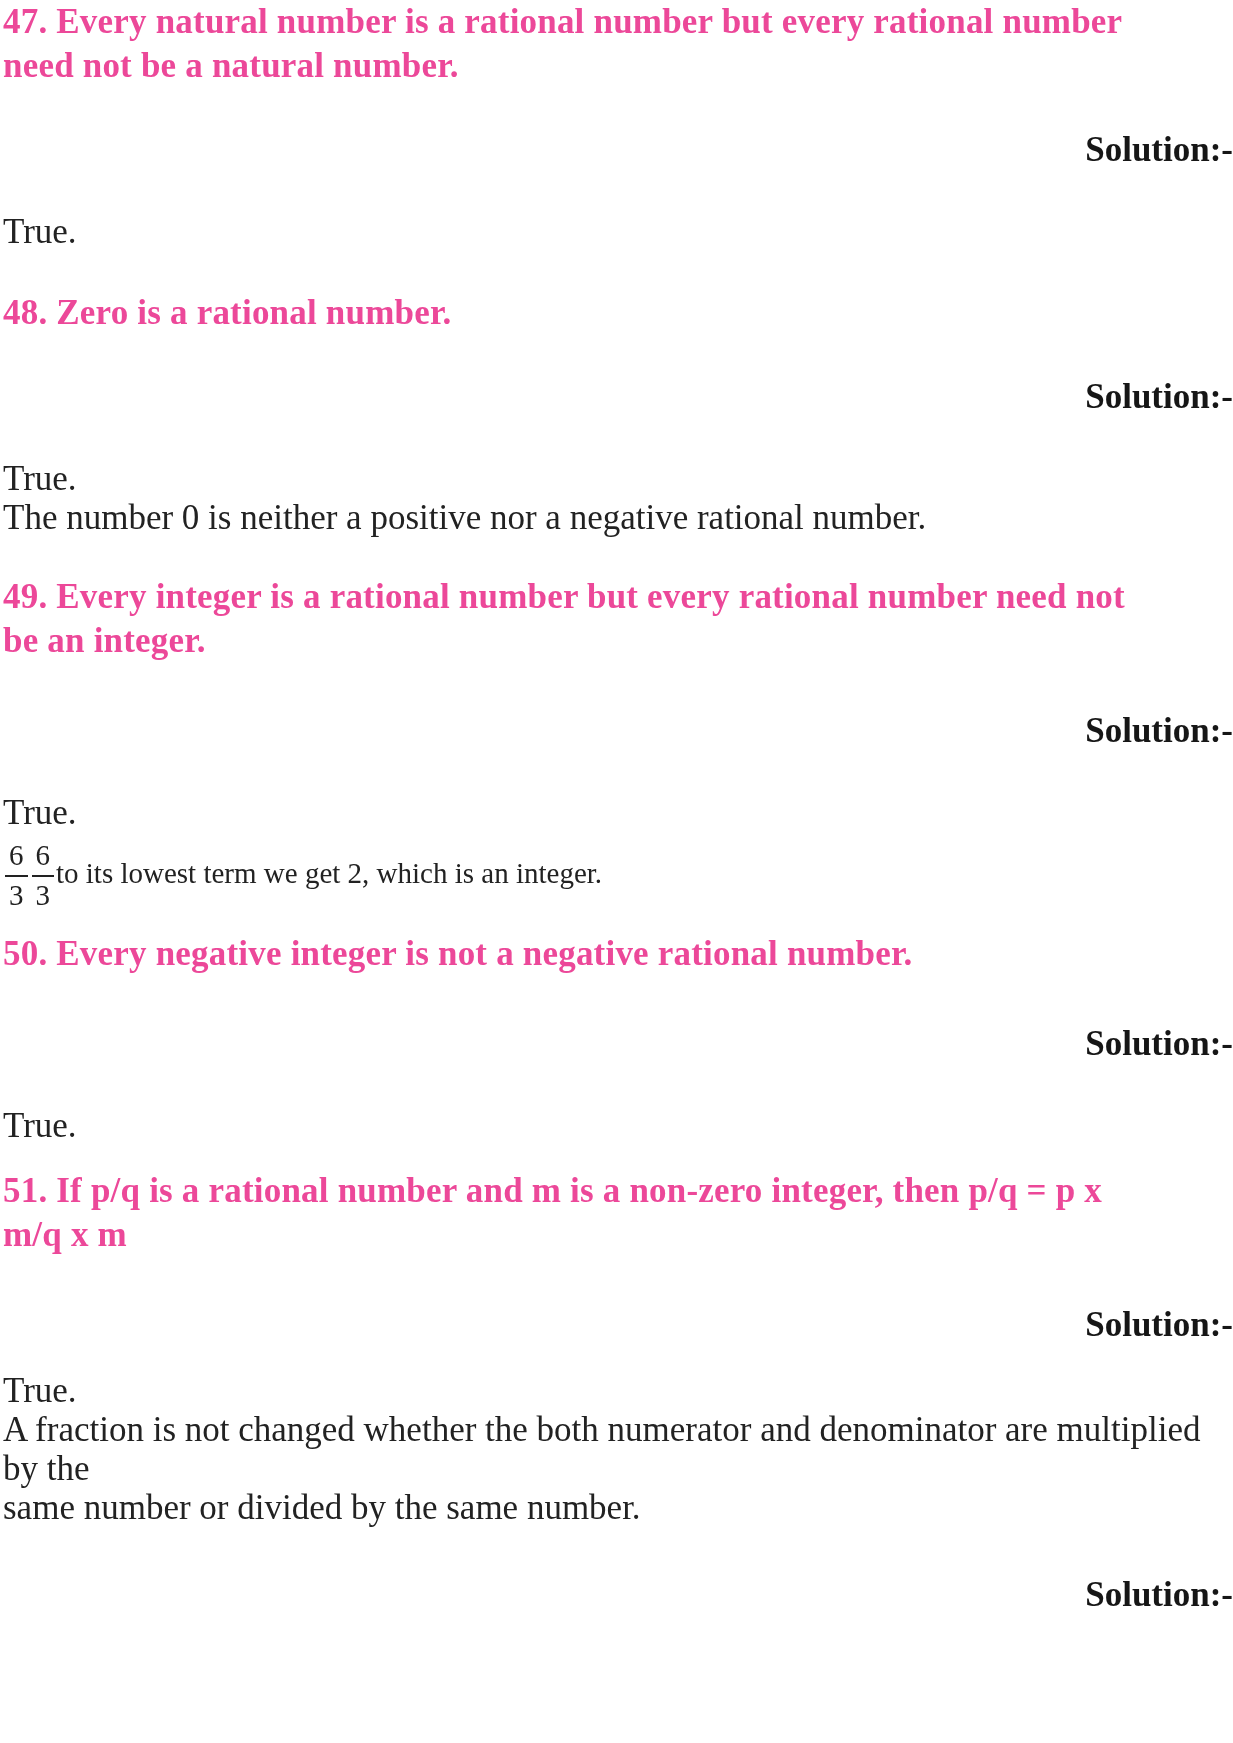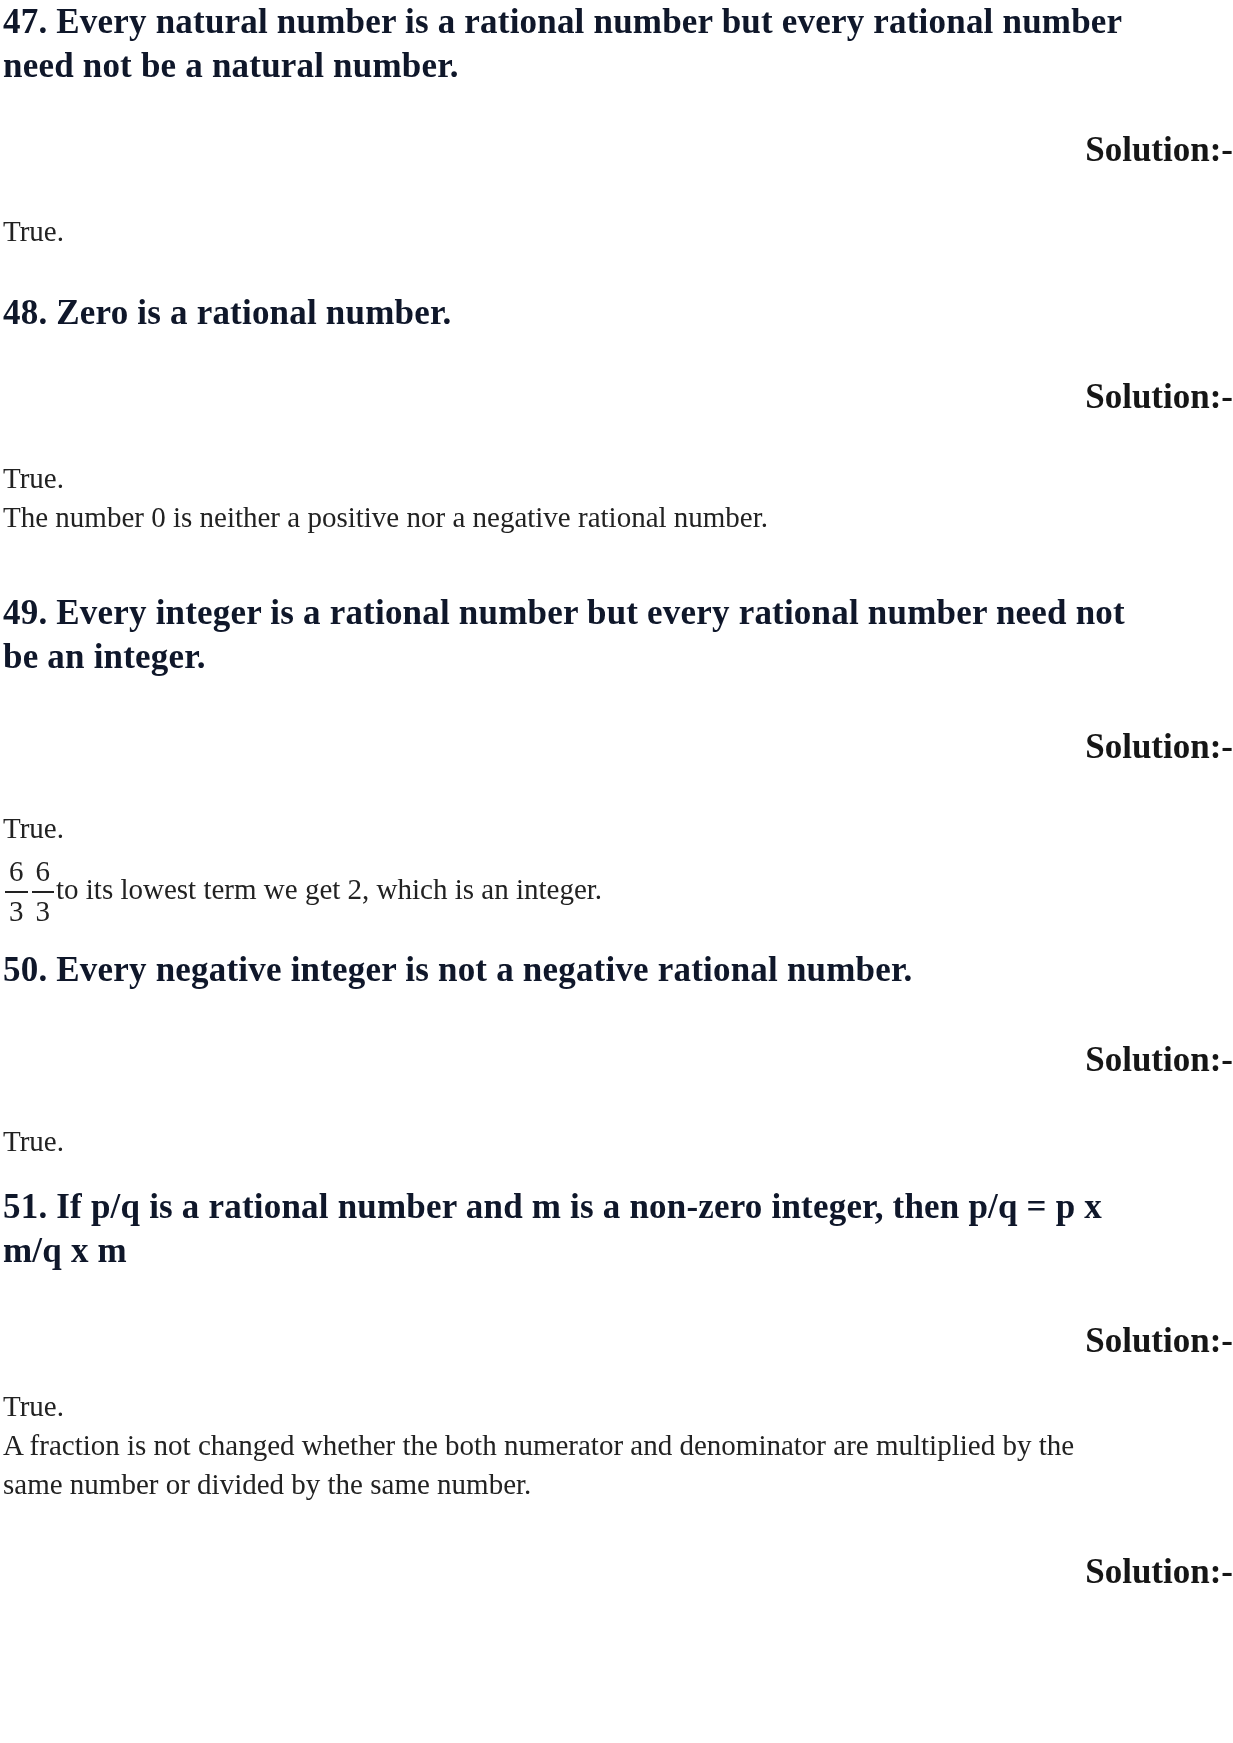--- a/index.html
+++ b/index.html
@@ -19,33 +19,33 @@
     width: 1233px;
     height: 1743px;
     padding-left: 3px;
     overflow: hidden;
   }
   h2, p { margin: 0; padding: 0; }
   .question {
     font-weight: bold;
     font-size: 35px;
     line-height: 44px;
-    color: #0f172a;
+    color: #ec4899;
     white-space: pre-line;
     letter-spacing: 0.2px;
   }
   .solution {
     font-weight: bold;
     font-size: 35px;
     line-height: 44px;
     color: #161616;
     text-align: right;
   }
   .answer {
-    font-size: 29px;
+    font-size: 35px;
     line-height: 39px;
     color: #222222;
     white-space: pre-line;
   }
   .frac-line {
     font-size: 29px;
     color: #222222;
     white-space: pre-wrap;
   }
   .frac {
@@ -59,21 +59,21 @@
   .frac .num {
     display: block;
     border-bottom: 2px solid #222222;
     padding: 0 4px 3px 4px;
   }
   .frac .den {
     display: block;
     padding-top: 3px;
   }
   .mt8  { margin-top: 8px; }
-  .mt34 { margin-top: 54px; }
+  .mt34 { margin-top: 38px; }
   .mt36 { margin-top: 24px; }
   .mt40 { margin-top: 40px; }
   .mt44 { margin-top: 20px; }
   .mt46 { margin-top: 46px; }
 </style>
 </head>
 <body>
 
 <main class="page">
 

